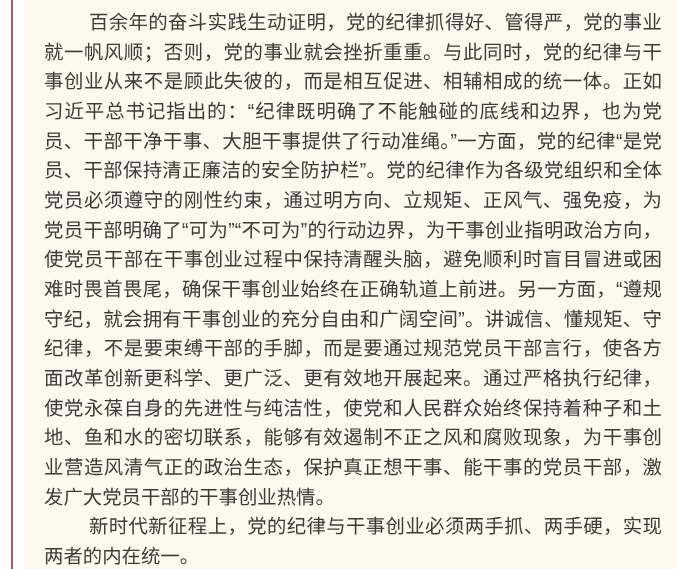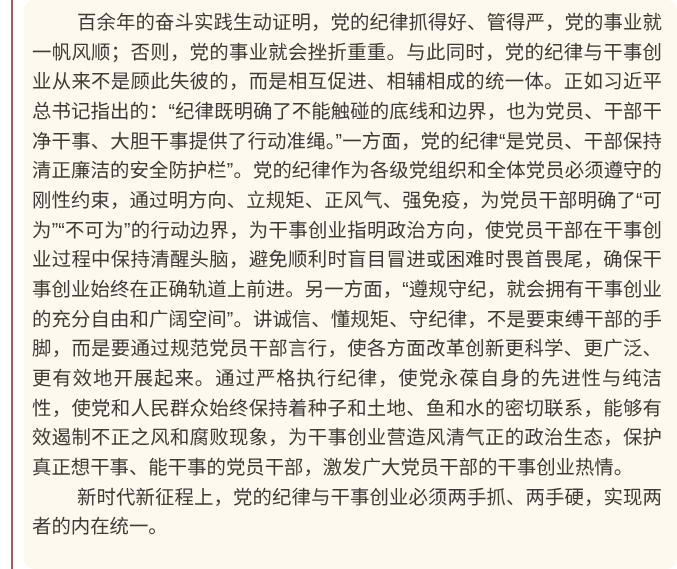--- a/index.html
+++ b/index.html
@@ -23,22 +23,21 @@
     background: #b15b59;
   }
   .quote-panel {
     position: absolute;
     left: 24px;
     top: 0;
     width: 653px;
     height: 569px;
     background: #fdf9ee;
     box-sizing: border-box;
-    padding: 8px 15px 0 8px;
-    border-radius: 10px;
+    padding: 8px 15px 0 20px;
   }
   .quote-panel p {
     margin: 0;
     color: #423a36;
     font-size: 19.4px;
     line-height: 29.65px;
     text-align: justify;
     text-justify: inter-ideograph;
     text-indent: 45px;
     word-break: normal;

